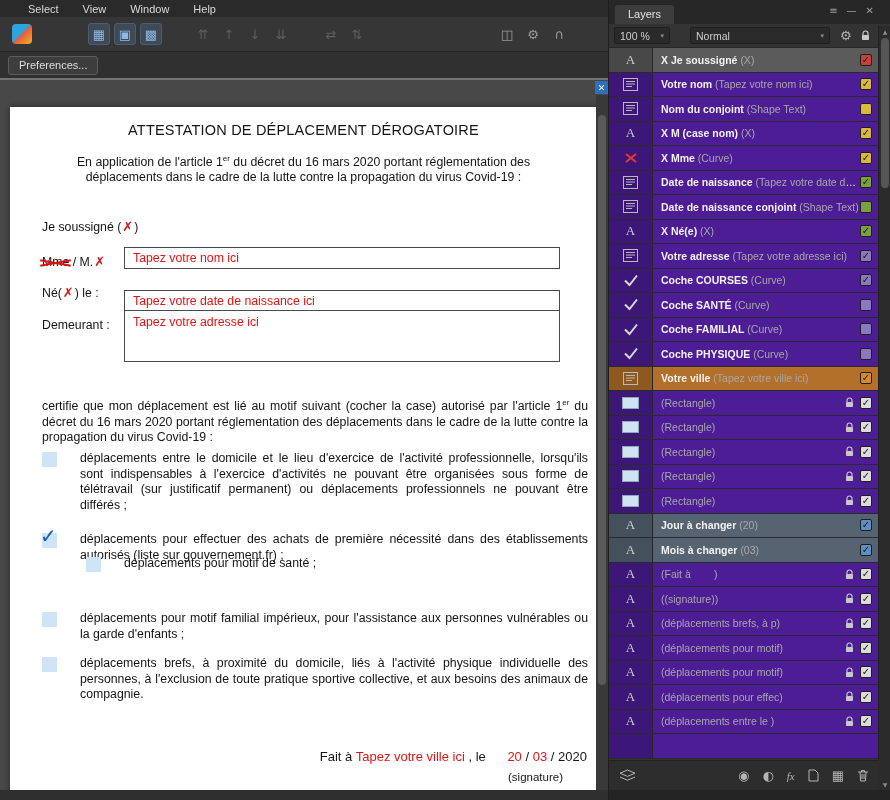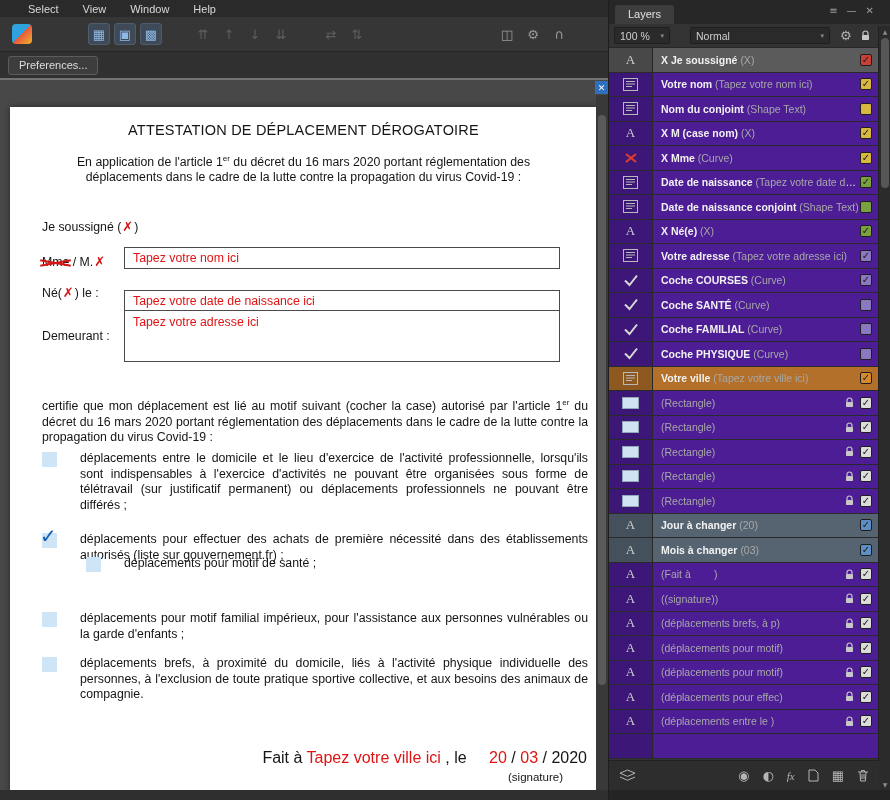--- a/index.html
+++ b/index.html
@@ -49,35 +49,35 @@
   .line-soussigne { position:absolute; top:112px; left:32px; font-size:12.3px; }
   .redx { color:#d61414; font-weight:bold; font-family:"DejaVu Sans", sans-serif; font-size:13px; padding:0 1px; }
   .scratch { position:relative; }
   .scratch::before,.scratch::after { content:""; position:absolute; left:-2px; right:-2px; top:48%;
                height:1.6px; background:#d61414; }
   .scratch::before { transform:rotate(10deg); }
   .scratch::after  { transform:rotate(-10deg); }
   .flabel { position:absolute; left:32px; font-size:12.3px; }
   .flabel-name { top:147px; }
   .flabel-ne   { top:178px; }
-  .flabel-dem  { top:211px;margin-top:11px; }
+  .flabel-dem  { top:211px; }
   .field { position:absolute; left:114px; width:436px; height:22px; border:1px solid #4a4a4a; background:#fff; }
   .field-name  { top:140px; }
   .field-birth { top:171px;margin-top:12px; }
   .field-address { top:203px; height:52px; }
   .ph { display:block; color:#e01414; font-size:12.3px; line-height:20px; padding-left:8px; }
   .ph-top { line-height:13px; padding-top:5px; }
   .doc-certify { position:absolute; top:288px; left:32px; width:546px; text-align:justify;
                  font-size:12.3px; line-height:15.5px; }
   .motif { position:absolute; left:32px; width:546px; display:flex; }
   .mcheckbox { flex:0 0 15px; height:15px; background:#cfe4f4; margin-right:23px; position:relative; top:1px; }
   .mcheckmark { position:absolute; left:-2px; top:-9px; font-size:20px; font-weight:bold;
                 color:#0f5fae; font-family:"DejaVu Sans", sans-serif; }
   .mtext { flex:1; text-align:justify; font-size:12.3px; line-height:15.5px; }
-  .doc-footer { position:absolute; top:642px; right:10px; font-size:16px; }
+  .doc-footer { position:absolute; top:642px; right:10px; font-size:13px; }
   .doc-footer .red, .red { color:#e01414; }
   .doc-footer .gap { display:inline-block; width:18px; }
   .doc-signature { position:absolute; top:664px; right:34px; font-size:11.5px; }
 
   .canvas-close { position:absolute; left:595px; top:1px; width:13px; height:13px; background:#2f6fbd;
                   color:#fff; font-size:9px; display:flex; align-items:center; justify-content:center;
                   font-family:"DejaVu Sans", sans-serif; }
   .vscroll { position:absolute; left:596px; top:15px; width:12px; height:695px; background:#393939; }
   .vthumb { position:absolute; left:2px; top:20px; width:8px; height:570px; background:#5a5a5a; border-radius:4px; }
   .hstrip { position:absolute; left:0; top:710px; width:608px; height:10px; background:#2f2f2f; }

